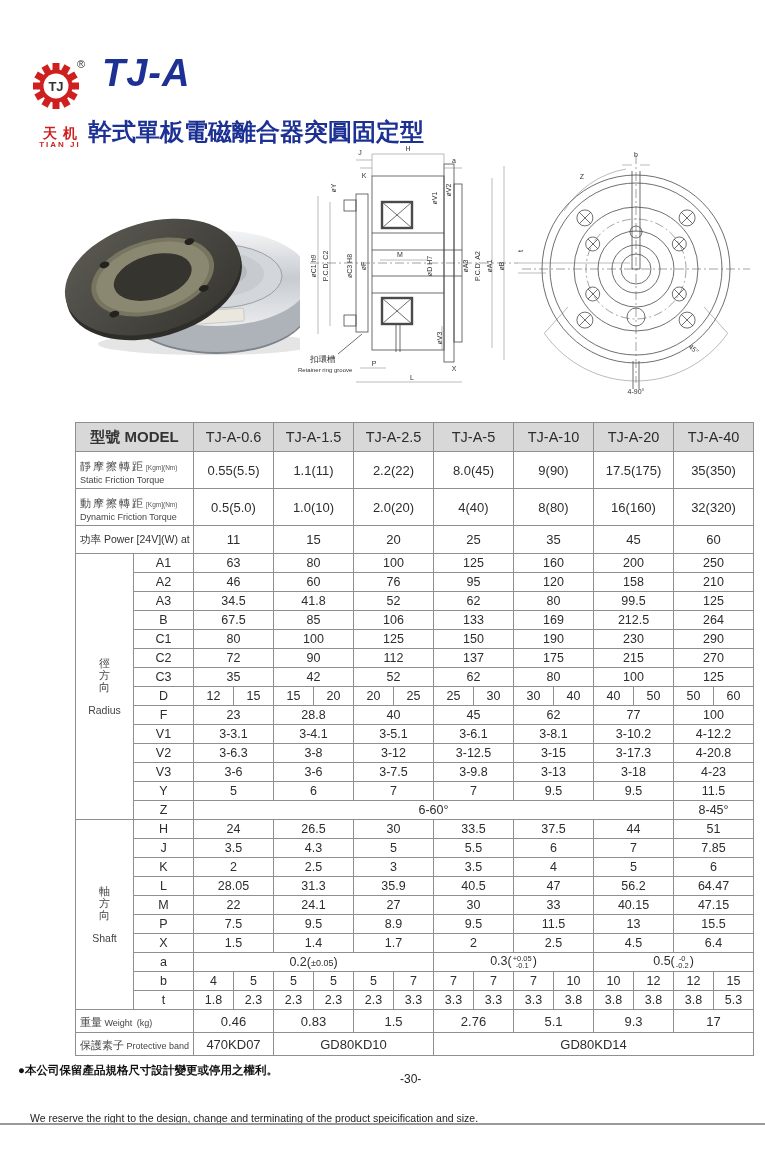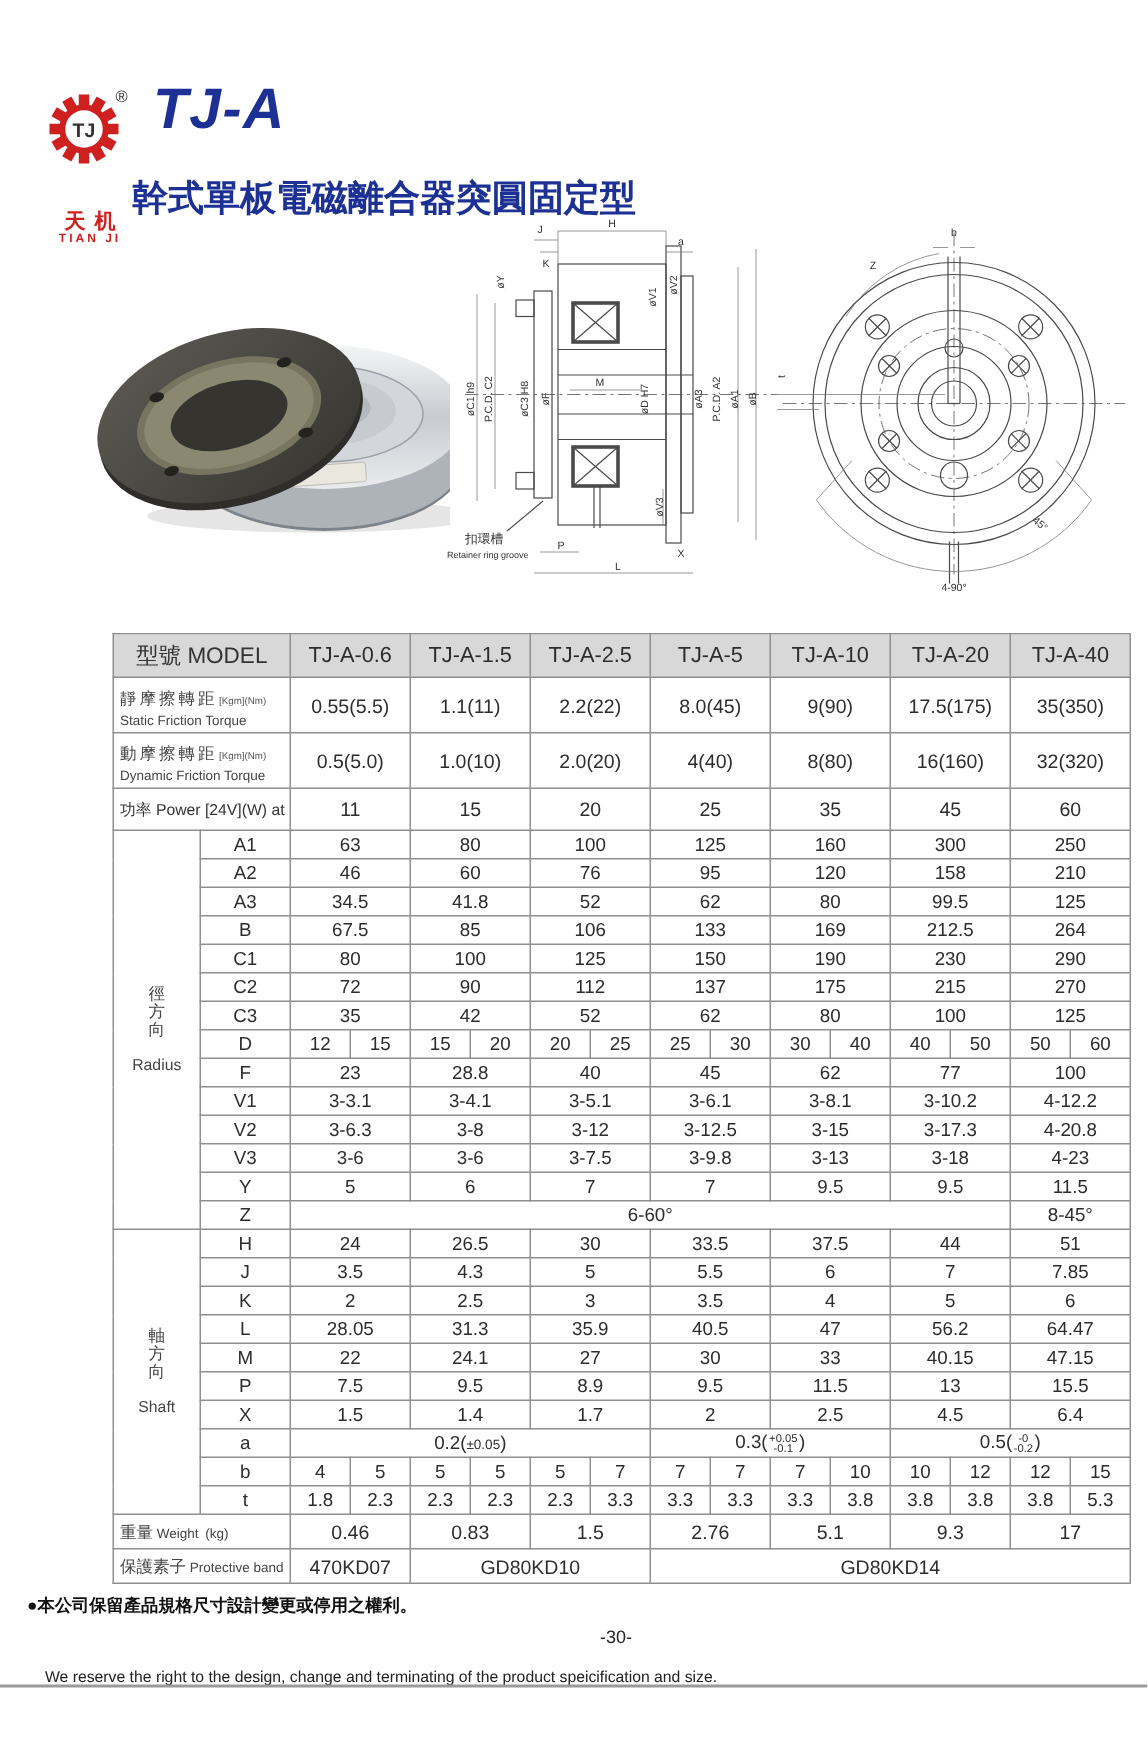--- a/index.html
+++ b/index.html
@@ -2,21 +2,21 @@
 <html><head>
 <meta charset="utf-8">
 <style>
   html,body{margin:0;padding:0;}
   body{
     width:765px;height:1165px;position:relative;background:#fff;
     font-family:"Liberation Sans",sans-serif;color:#222;overflow:hidden;
   }
   
   #logo{position:absolute;left:20px;top:56px;width:80px;text-align:center;}
-  #logo .zh{color:var(--red);font-weight:bold;font-size:14px;letter-spacing:6px;line-height:14px;margin-top:17px;padding-left:6px;}
+  #logo .zh{color:var(--red);font-weight:bold;font-size:14px;letter-spacing:6px;line-height:14px;margin-top:4px;padding-left:6px;}
   #logo .en{color:var(--red);font-weight:bold;font-size:8px;letter-spacing:2px;line-height:9px;}
   #series-title{
     position:absolute;left:102px;top:52px;font-size:38px;font-weight:bold;font-style:italic;
     color:var(--blue);letter-spacing:1px;
   }
   #subtitle{position:absolute;left:88px;top:116px;display:flex;align-items:baseline;gap:14px;white-space:nowrap;}
   #subtitle .sub-zh{font-size:24px;font-weight:bold;color:var(--blue);}
   #subtitle .sub-en{font-size:18px;font-weight:600;color:var(--blue);}
   
   .fig{position:absolute;}
@@ -30,21 +30,21 @@
   .tech .coil{stroke-width:2.4;}
   .tech .dl{font-size:7px;stroke:none;}
   .tech .dz{font-size:8.5px;stroke:none;}
   .tech .de{font-size:6px;stroke:none;}
   
   #table-wrap{position:absolute;left:75px;top:422px;}
   table{border-collapse:collapse;table-layout:fixed;width:678px;}
   th,td{border:1px solid #8f8f8f;padding:0;text-align:center;font-weight:normal;
         color:#2d2d2d;overflow:hidden;white-space:nowrap;}
   .row-hdr th{background:#d8d8d8;height:28px;}
-  .model-label{font-size:15px;color:#333;}
+  .model-label{font-size:15px;color:#333;font-weight:bold;}
   .model{font-size:14.5px;}
   .row-spec{height:37px;}
   .row-power{height:28px;}
   .row-dim{height:19px;}
   .row-foot{height:23px;}
   .val{font-size:13px;}
   .row-dim .val{font-size:12.5px;}
   .rname{font-size:12.5px;}
   .spec-label{text-align:left;padding-left:4px;}
   .spec-label .sl1 .zh{font-size:11px;letter-spacing:2px;color:#444;}
@@ -56,21 +56,21 @@
   .sec-label .sec-en{font-size:10.5px;color:#444;margin-top:11px;}
   .foot-label{text-align:left;padding-left:4px;}
   .foot-label .fzh{font-size:11px;color:#444;}
   .foot-label .fen{font-size:9px;color:#444;}
   .tstack{display:inline-flex;flex-direction:column;font-size:7.5px;line-height:7.5px;
           vertical-align:middle;text-align:center;margin:0 1px;}
   .tinline{font-size:9px;}
   
   #note-zh{position:absolute;left:18px;top:1063px;font-size:11.5px;color:#111;font-weight:bold;}
   #note-en{position:absolute;left:30px;top:1112px;font-size:10.5px;color:#222;}
-  #page-no{position:absolute;left:400px;top:1072px;font-size:12px;color:#222;margin-top:12px;}
+  #page-no{position:absolute;left:400px;top:1072px;font-size:12px;color:#222;}
   #bottom-rule{position:absolute;left:0;top:1123px;width:765px;border-top:2px solid #9a9a9a;}
 </style>
 </head>
 <body style="--blue: #1c3193; --red: #cf2020;">
 
 <div id="logo">
   <svg width="64" height="62" viewBox="0 0 64 62">
     <g id="gear-teeth">
         <rect x="24.5" y="7" width="7" height="9" fill="#cf2020" transform="rotate(0 28 30)"></rect>
         <rect x="24.5" y="7" width="7" height="9" fill="#cf2020" transform="rotate(30 28 30)"></rect>
@@ -353,21 +353,21 @@
               <div>向</div>
             </div>
             <div class="sec-en">Radius</div>
           </th>
           <th class="rname">A1</th>
           <td class="val" colspan="2">63</td>
           <td class="val" colspan="2">80</td>
           <td class="val" colspan="2">100</td>
           <td class="val" colspan="2">125</td>
           <td class="val" colspan="2">160</td>
-          <td class="val" colspan="2">300</td>
+          <td class="val" colspan="2">200</td>
           <td class="val" colspan="2">250</td>
         </tr>
         <tr class="row-dim">
           <th class="rname">A2</th>
           <td class="val" colspan="2">46</td>
           <td class="val" colspan="2">60</td>
           <td class="val" colspan="2">76</td>
           <td class="val" colspan="2">95</td>
           <td class="val" colspan="2">120</td>
           <td class="val" colspan="2">158</td>

